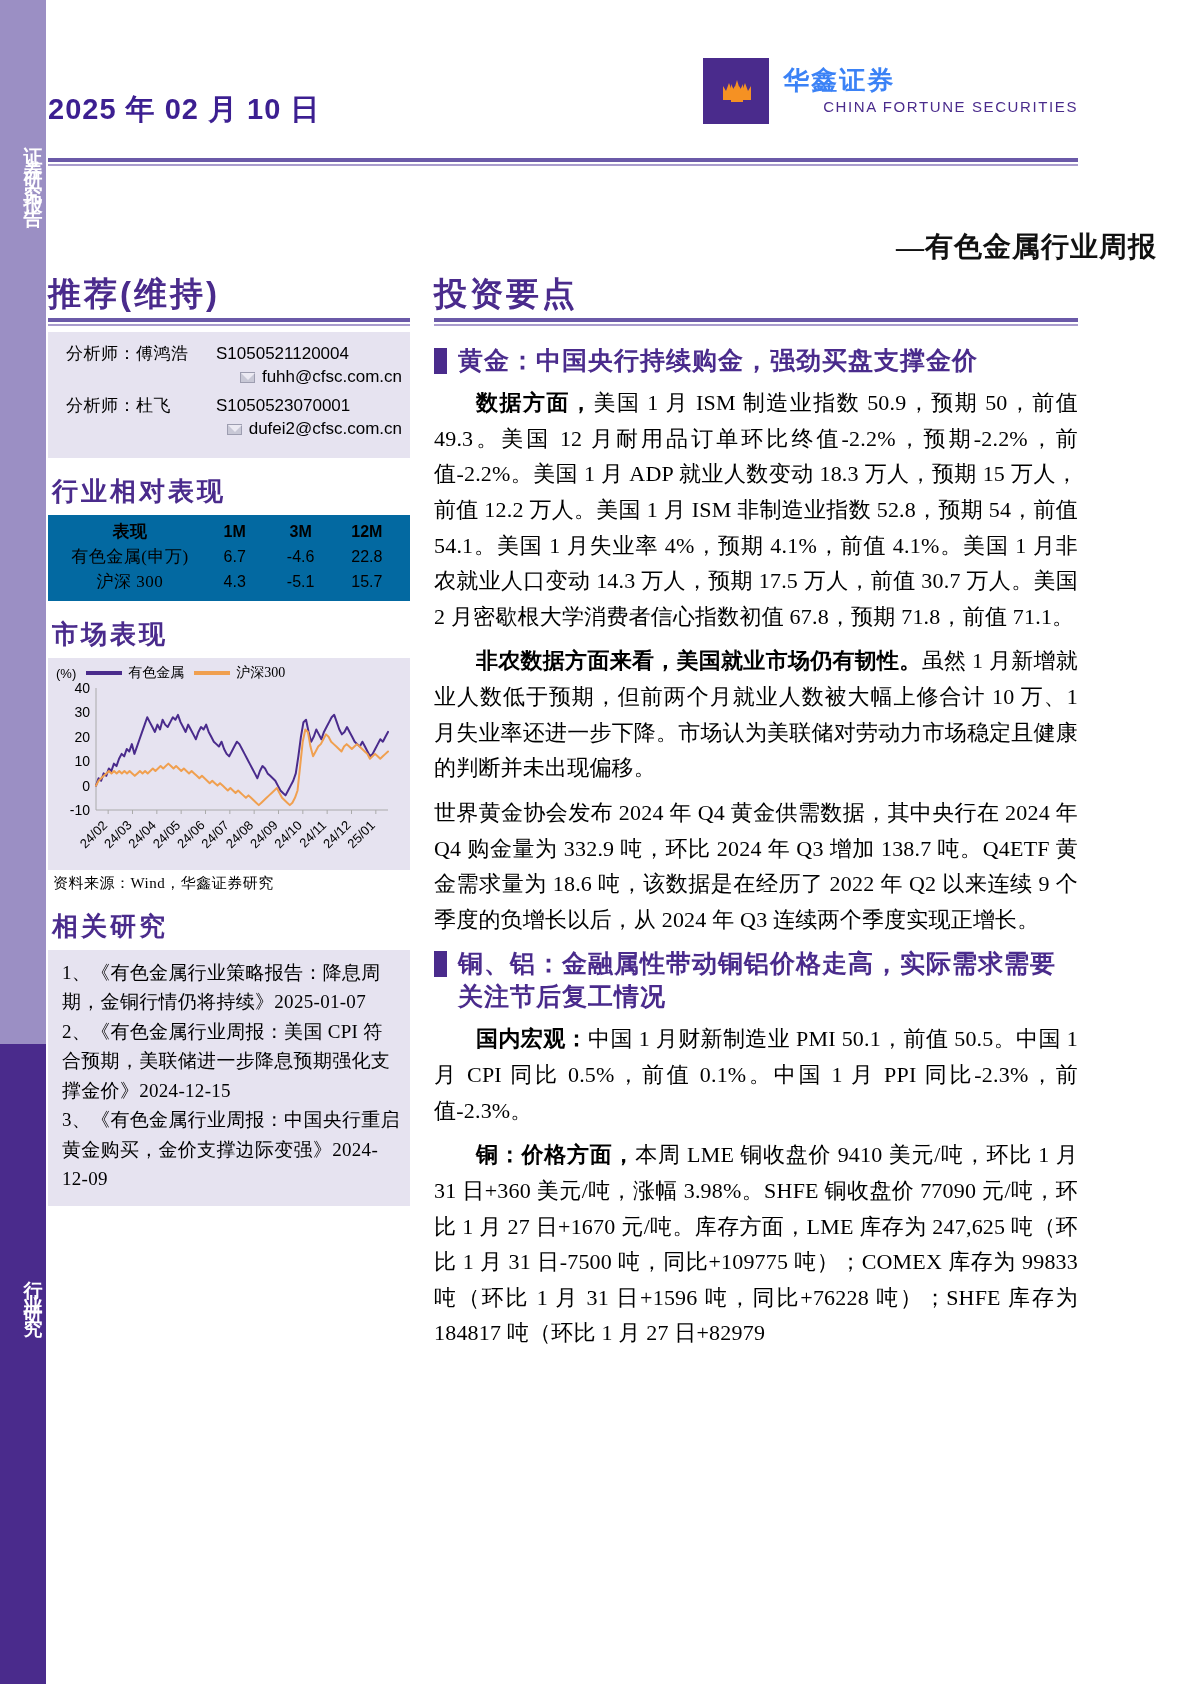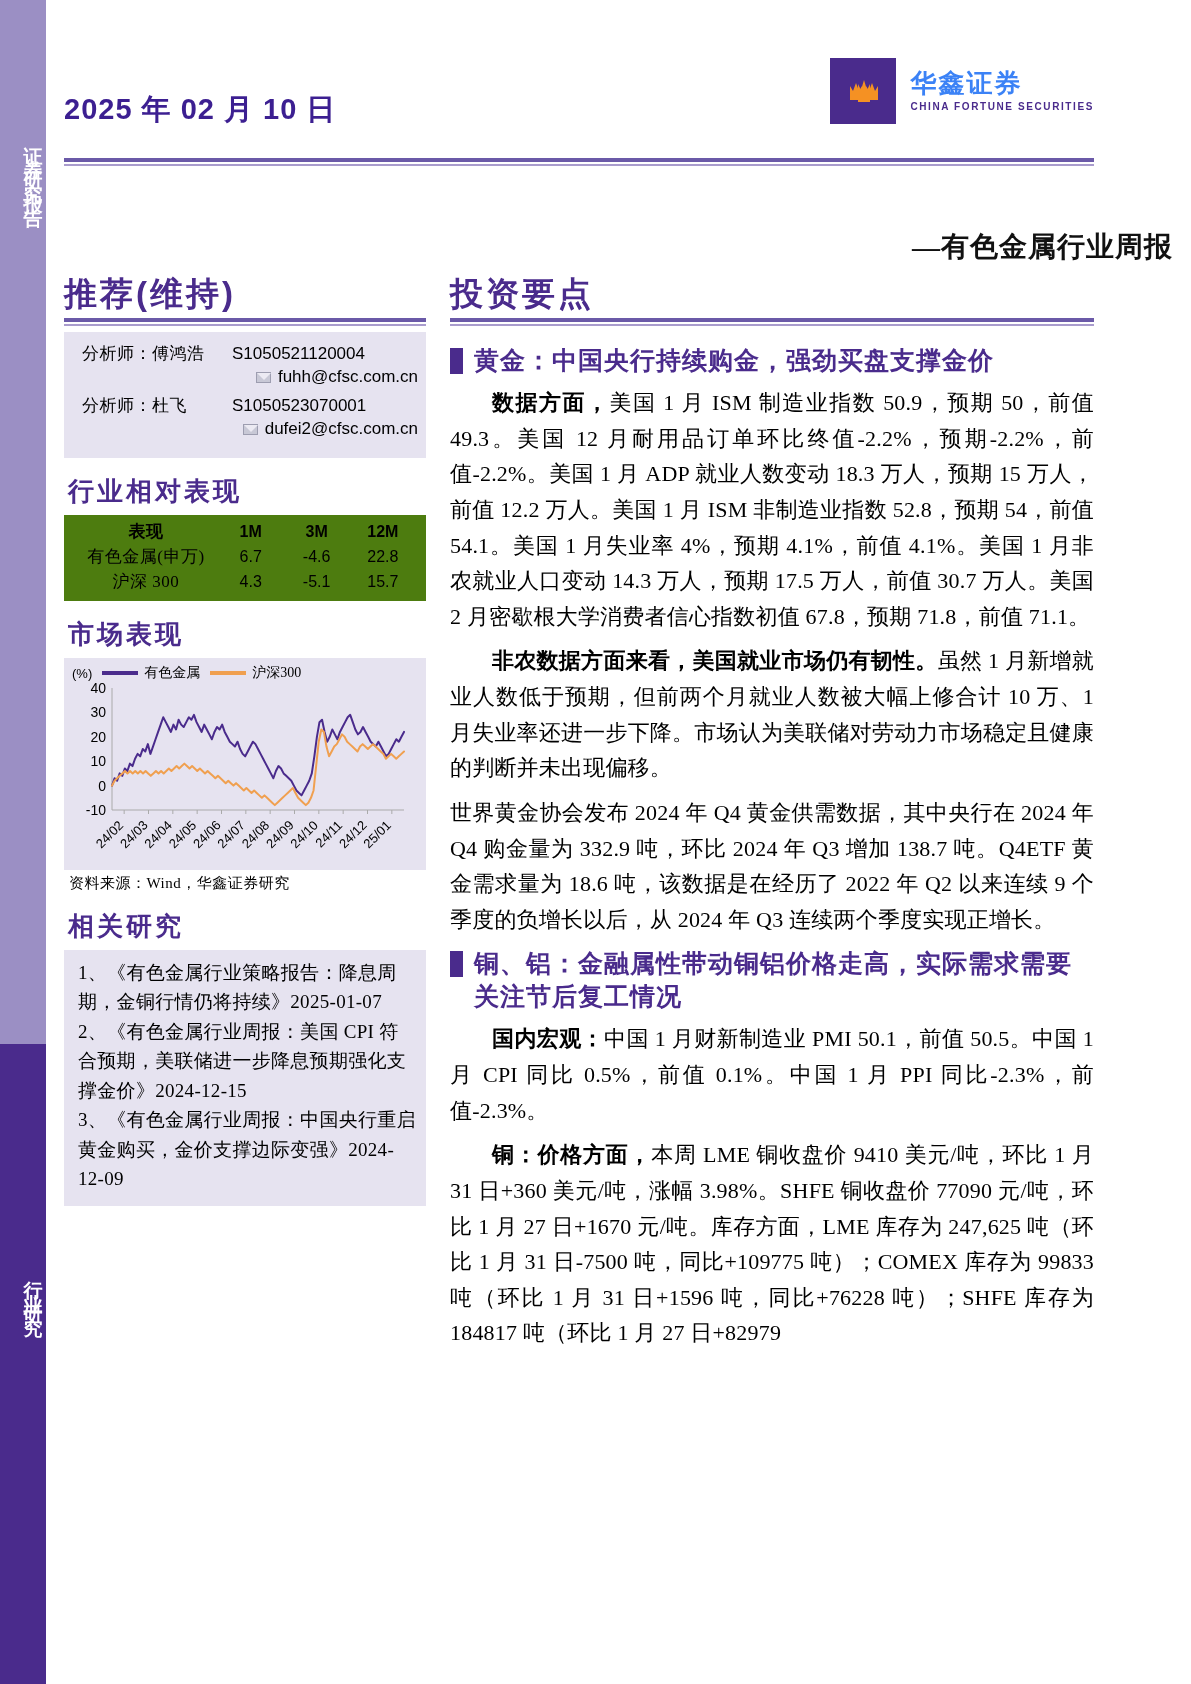--- a/index.html
+++ b/index.html
@@ -42,21 +42,21 @@
     writing-mode: vertical-rl;
     text-orientation: upright;
     font-family: "Liberation Serif", "DejaVu Serif", serif;
   }
   .spine-text-1 { top: 38px; height: 260px; }
   .spine-text-2 { top: 1190px; height: 200px; }
 
   
   .page {
     position: absolute;
-    left: 46px; top: 0;
+    left: 30px; top: 0;
     width: 1145px; height: 1684px; padding-left: 12px;
   }
 
   
   .header {
     position: absolute;
     left: 18px; top: 40px;
     width: 1030px;
     height: 120px;
   }
@@ -84,26 +84,27 @@
   .logo-text-block { display: flex; flex-direction: column; }
   .logo-cn {
     font-size: 26px;
     color: #3b82f6;
     font-weight: bold;
     letter-spacing: 2px;
     line-height: 1.05;
     font-family: Liberation Sans, sans-serif;
   }
   .logo-en {
-    font-size: 10px;
+    font-size: 15px;
     color: #4a2b8c;
-    font-weight: bold;
+    font-weight: normal;
     letter-spacing: 1.6px;
     margin-top: 3px;
     font-family: "Liberation Sans", sans-serif;
+    margin-left: 40px;
   }
 
   
   .rule-double {
     position: absolute;
     left: 18px;
     width: 1030px;
   }
   .rule-double .r1 { height: 4px; background: #6b5aa8; }
   .rule-double .r2 { height: 2px; background: #a99ccd; margin-top: 2px; }
@@ -204,21 +205,21 @@
   .sec-title {
     font-size: 26px;
     font-weight: bold;
     color: #4a2b8c;
     letter-spacing: 3px;
     margin: 16px 0 6px 4px;
     font-family: "Liberation Serif", "DejaVu Serif", serif;
   }
 
   
-  .perf-box { background: #4d7c0f; padding: 4px 10px 7px 10px; }
+  .perf-box { background: #0369a1; padding: 4px 10px 7px 10px; }
   table.perf { width: 100%; border-collapse: collapse; }
   table.perf th, table.perf td {
     font-size: 16px;
     padding: 1px 2px;
     font-family: "Liberation Sans", sans-serif;
     color: #000;
   }
   table.perf th { font-weight: bold; }
   table.perf .lbl {
     text-align: center;

